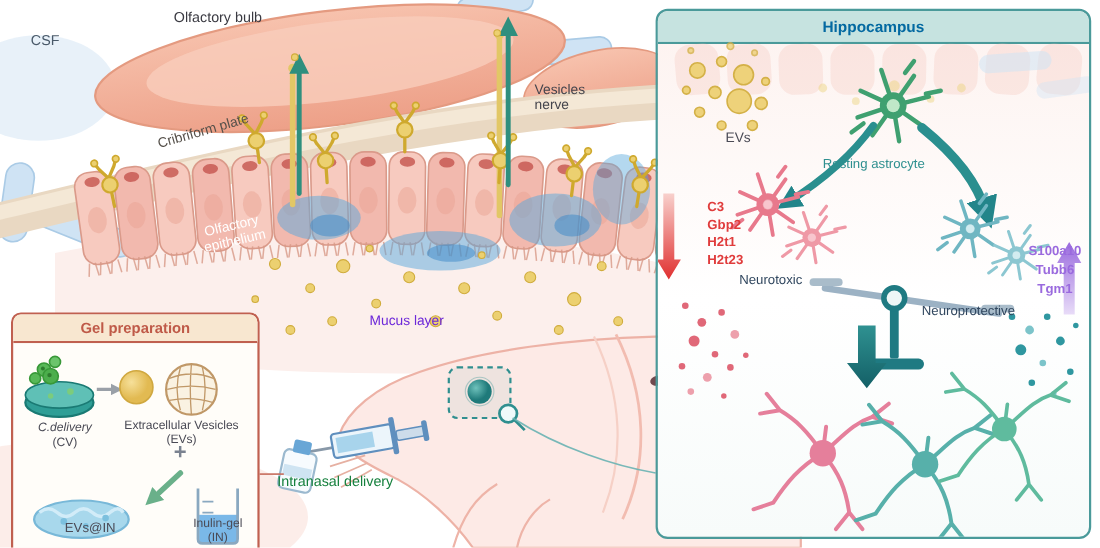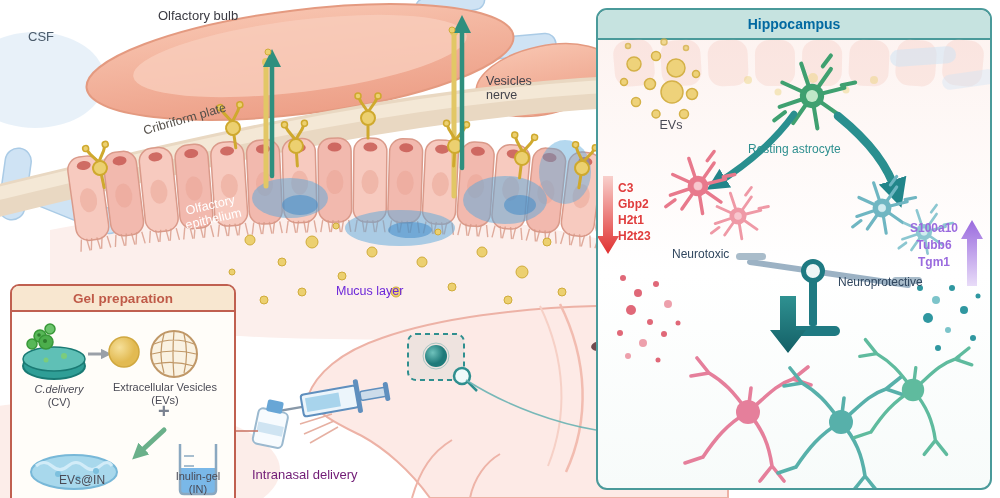--- a/index.html
+++ b/index.html
@@ -22,21 +22,21 @@
   .hip-box{position:absolute;left:596px;top:8px;width:396px;height:482px;
            border:2px solid #4a9a9a;border-radius:11px;box-sizing:border-box;overflow:hidden;
            background:linear-gradient(180deg,#fdf2ef 0%,#ffffff 55%,#f7fbfa 100%);}
   .hip-header{height:28px;background:#c6e3e0;border-bottom:2px solid #4a9a9a;
               display:flex;align-items:center;justify-content:center;
               color:#0369a1;font-weight:bold;font-size:14px;border-radius:9px 9px 0 0;}
   .hip-box .lbl{font-size:12px;}
   .gene-list{position:absolute;font-size:12px;font-weight:bold;line-height:16px;}
   .gene-list.red{color:#e03c3c;left:20px;top:170px;}
   .gene-list.purple{color:#9a6ade;left:312px;top:210px;line-height:17px;text-align:center;}
-  .gene-list span{display:block;}
+  .gene-list span{display:block;margin-left:25px;}
   .state-lbl{color:#31475f;font-size:12.5px;}
   .teal-lbl{color:#2e8f8f;}
 </style>
 </head>
 <body>
 
 <div class="page">
 
   <svg class="bg-svg" width="1000" height="498" viewBox="0 0 1000 498" xmlns="http://www.w3.org/2000/svg" xmlns:xlink="http://www.w3.org/1999/xlink">
     <defs>
@@ -327,21 +327,21 @@
 
     <path d="M236,431 L258,431" stroke="#c87060" stroke-width="1.5"></path>
   </svg>
 
   <div class="lbl" style="left:28px;top:30px;color:#4a5a6a;font-size:13px;">CSF</div>
   <div class="lbl" style="left:158px;top:9px;color:#3a3a42;font-size:13px;">Olfactory bulb</div>
   <div class="lbl" style="left:142px;top:112px;color:#55504a;transform:rotate(-16deg);font-size:12.5px;">Cribriform plate</div>
   <div class="lbl" style="left:486px;top:74px;width:64px;">Vesicles nerve</div>
   <div class="lbl center" style="left:168px;top:198px;width:88px;color:#ffffff;transform:rotate(-13deg);">Olfactory epithelium</div>
   <div class="lbl" style="left:336px;top:284px;color:#6d28d9;">Mucus layer</div>
-  <div class="lbl" style="left:252px;top:468px;color:#701a75;font-size:13px;">Intranasal delivery</div>
+  <div class="lbl" style="left:252px;top:431px;color:#15803d;font-size:13px;">Intranasal delivery</div>
 
   <div class="gel-box">
     <div class="gel-header">Gel preparation</div>
     <svg width="222" height="197" viewBox="0 0 222 197" style="position:absolute;left:0;top:24px;" xmlns="http://www.w3.org/2000/svg">
       <defs>
         <radialGradient id="gEV" cx="35%" cy="35%">
           <stop offset="0%" stop-color="#f6e09a"></stop>
             <stop offset="100%" stop-color="#e2ba52"></stop>
         </radialGradient>
         <marker id="mGray2" viewBox="0 0 10 10" refX="5" refY="5" markerWidth="3.6" markerHeight="3.6" orient="auto">

